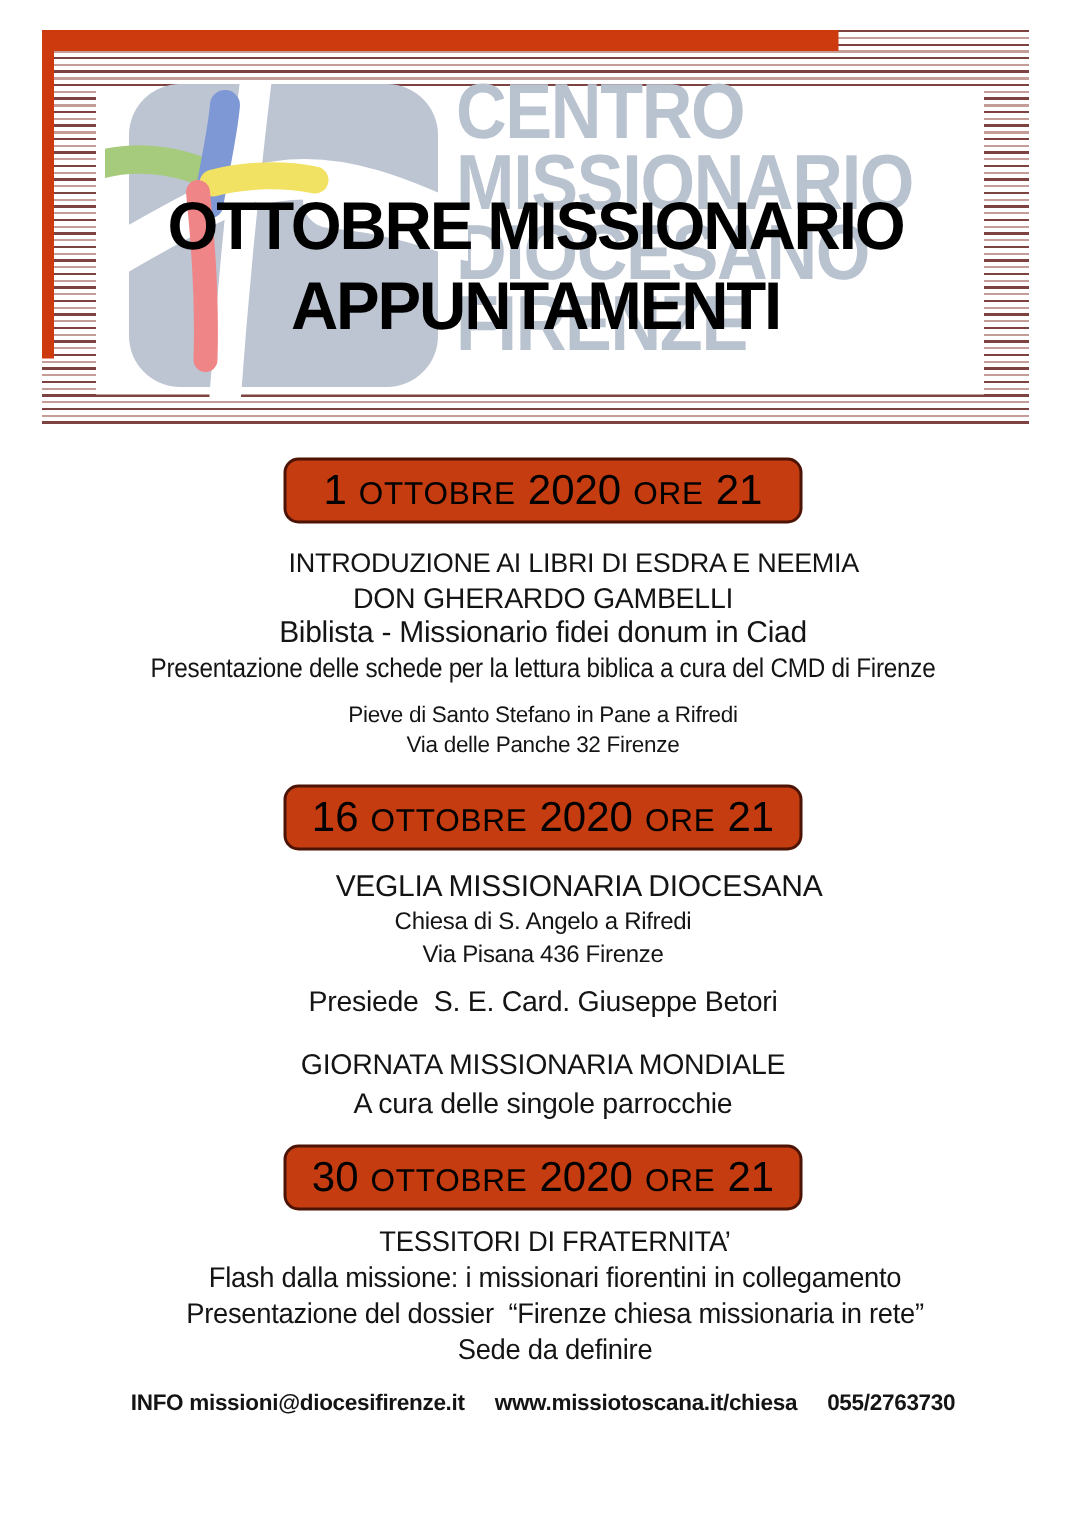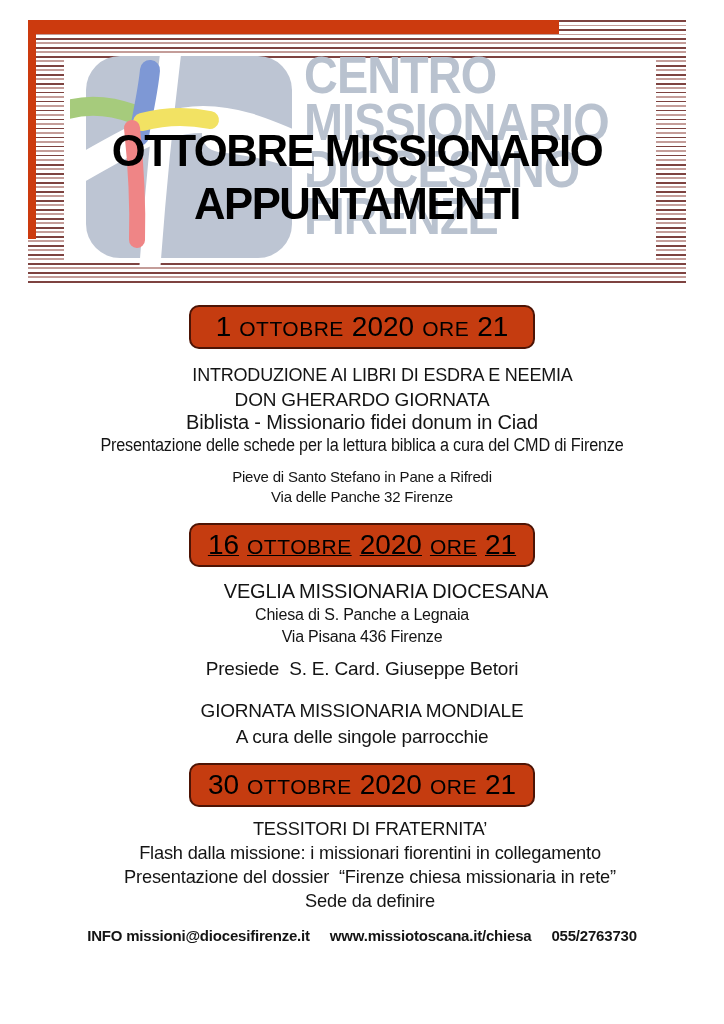--- a/index.html
+++ b/index.html
@@ -49,21 +49,21 @@
 
   .ln{letter-spacing:-0.2px;}
   .sec1{margin-top:14px;}
   .s1-l1{font-size:18px;line-height:25px;padding-left:41px;}
   .s1-l2{font-size:19px;line-height:23px;}
   .s1-l3{font-size:20px;line-height:23px;}
   .s1-l4{font-size:18px;line-height:23px;transform:scaleX(0.9);}
   .venue{margin-top:10px;}
   .venue .ln{font-size:15px;line-height:20px;}
 
-  .banner2{margin-top:16px;text-decoration:underline;}
+  .banner2{margin-top:16px;}
   .sec2{margin-top:12px;}
   .s2-l1{font-size:20px;line-height:25px;padding-left:48px;}
   .s2-l23{font-size:16px;line-height:22px;}
   .presider{margin-top:9px;font-size:19px;line-height:24px;}
 
   .banner3{margin-top:12px;}
   .sec3{margin-top:17px;}
   .s3-l{font-size:19px;line-height:26px;}
 
   .banner4{margin-top:13px;}
@@ -107,35 +107,35 @@
     </div>
   </div>
 
   <div class="content">
 
     <div class="banner">
       <span class="lg">1</span><span class="sm">OTTOBRE</span><span class="lg">2020</span><span class="sm">ORE</span><span class="lg">21</span>
     </div>
     <div class="sec1">
       <div class="ln s1-l1">INTRODUZIONE AI LIBRI DI ESDRA E NEEMIA</div>
-      <div class="ln s1-l2">DON GHERARDO GIORNATA</div>
+      <div class="ln s1-l2">DON GHERARDO GAMBELLI</div>
       <div class="ln s1-l3">Biblista - Missionario fidei donum in Ciad</div>
       <div class="ln s1-l4">Presentazione delle schede per la lettura biblica a cura del CMD di Firenze</div>
       <div class="venue">
         <div class="ln">Pieve di Santo Stefano in Pane a Rifredi</div>
         <div class="ln">Via delle Panche 32 Firenze</div>
       </div>
     </div>
 
     <div class="banner banner2">
       <span class="lg">16</span><span class="sm">OTTOBRE</span><span class="lg">2020</span><span class="sm">ORE</span><span class="lg">21</span>
     </div>
     <div class="sec2">
       <div class="ln s2-l1">VEGLIA MISSIONARIA DIOCESANA</div>
-      <div class="ln s2-l23">Chiesa di S. Panche a Legnaia</div>
+      <div class="ln s2-l23">Chiesa di S. Angelo a Rifredi</div>
       <div class="ln s2-l23">Via Pisana 436 Firenze</div>
       <div class="ln presider">Presiede&nbsp; S. E. Card. Giuseppe Betori</div>
     </div>
 
     <div class="sec3">
       <div class="ln s3-l">GIORNATA MISSIONARIA MONDIALE</div>
       <div class="ln s3-l">A cura delle singole parrocchie</div>
     </div>
 
     <div class="banner banner4">

